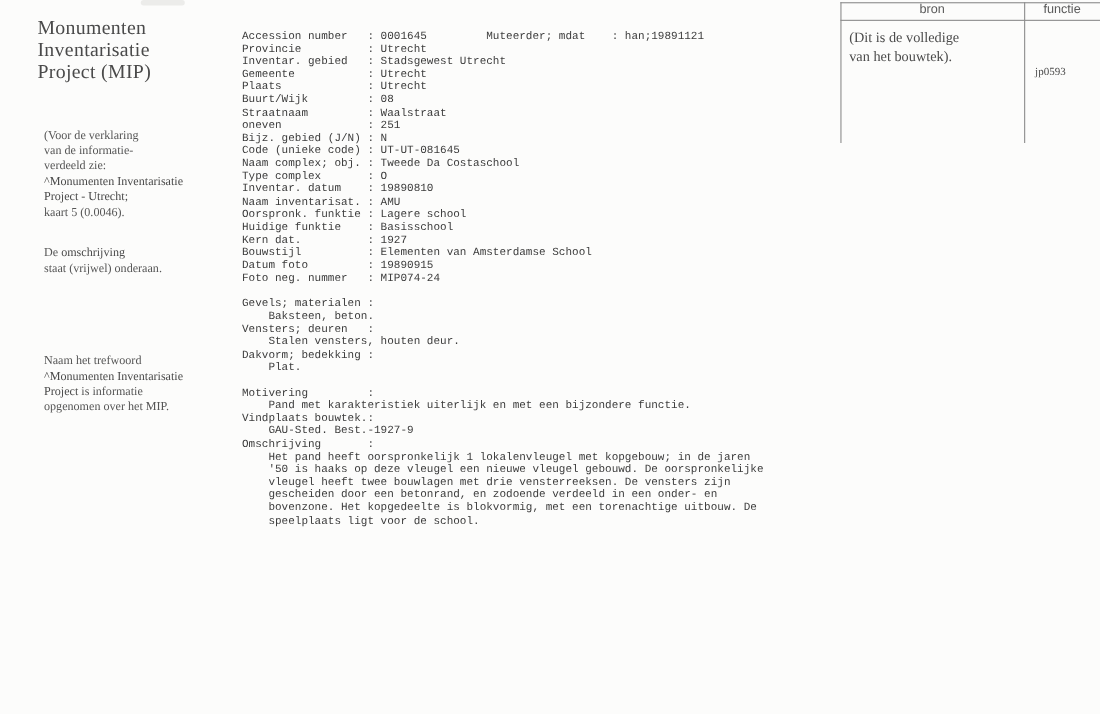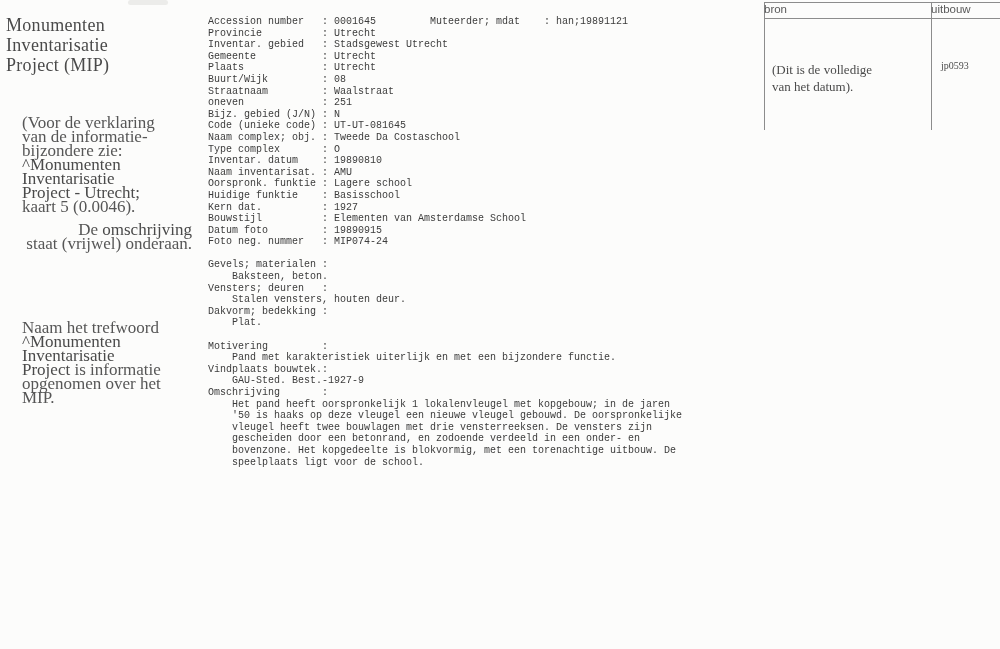--- a/index.html
+++ b/index.html
@@ -7,61 +7,60 @@
     width:1000px; height:649px;
     background:#fcfcfb;
     position:relative;
     overflow:hidden;
     font-family:"Liberation Serif", serif;
   }
   .abs { position:absolute; }
 
   
   .mip-title {
-    left:6px; top:15px;
+    left:34px; top:15px;
     font-size:18px; line-height:20px;
     color:#4a4a4a;
     letter-spacing:0.3px;
   }
   .side-note {
-    left:22px;
-    font-size:17px; line-height:14px;
+    left:40px;
+    font-size:11px; line-height:14px;
     color:#565656;
     width:170px;
   }
   .side-note .b { font-weight:normal; color:#4a4a4a; }
   .n1 { top:116px; }
-  .n2 { top:223px;text-align:right; }
+  .n2 { top:223px; }
   .n3 { top:321px; }
 
   
   .record {
     left:208px; top:16px;
-    margin:0;
+    margin:12px;
     font-family:"Liberation Mono", "DejaVu Sans Mono", monospace;
     font-size:10px; line-height:11.6px;
     color:#3c3c3c;
     white-space:pre;
   }
 
   
   .tline { background:#8c8c8c; }
   .hline { height:1px; }
   .vline { width:1px; }
   .cell-header {
     top:3px;
     font-family:"Liberation Sans", sans-serif;
     font-size:11.5px; color:#5a5a5a;
-    text-align:left;
+    text-align:center;
   }
   .bron-note {
     left:772px; top:25px; width:160px;
     font-size:13px; line-height:17px;
     color:#4b4b4b;
-    margin-top:36px;
   }
   .verwerkt-value {
     left:941px; top:60px;
     font-size:10px; color:#4b4b4b;
   }
   .scan-artifact {
     left:128px; top:0; width:40px; height:5px;
     background:#ececea; border-radius:3px;
   }
 </style>
@@ -74,21 +73,21 @@
 
   <div class="abs mip-title">
     <div>Monumenten</div>
     <div>Inventarisatie</div>
     <div>Project (MIP)</div>
   </div>
 
   <div class="abs side-note n1">
     <div>(Voor de verklaring</div>
     <div>van de informatie-</div>
-    <div>bijzondere zie:</div>
+    <div>verdeeld zie:</div>
     <div class="b">^Monumenten Inventarisatie</div>
     <div class="b">Project - Utrecht;</div>
     <div>kaart 5 (0.0046).</div>
   </div>
 
   <div class="abs side-note n2">
     <div><span>De </span><span class="b">omschrijving</span></div>
     <div>staat (vrijwel) onderaan.</div>
   </div>
 
@@ -138,21 +137,21 @@
     gescheiden door een betonrand, en zodoende verdeeld in een onder- en
     bovenzone. Het kopgedeelte is blokvormig, met een torenachtige uitbouw. De
     speelplaats ligt voor de school.</pre>
 
   <div class="abs tline hline" style="left:764px; top:2px;  width:236px;"></div>
   <div class="abs tline hline" style="left:764px; top:18px; width:236px;"></div>
   <div class="abs tline vline" style="left:764px; top:2px;  height:128px;"></div>
   <div class="abs tline vline" style="left:931px; top:2px;  height:128px;"></div>
 
   <div class="abs cell-header" style="left:764px; width:167px;">bron</div>
-  <div class="abs cell-header" style="left:931px; width:69px;">uitbouw</div>
+  <div class="abs cell-header" style="left:931px; width:69px;">functie</div>
 
   <div class="abs bron-note">
     <div>(Dit is de volledige</div>
-    <div>van het datum).</div>
+    <div>van het bouwtek).</div>
   </div>
   <div class="abs verwerkt-value">jp0593</div>
 
 </div>
 
 </body></html>

